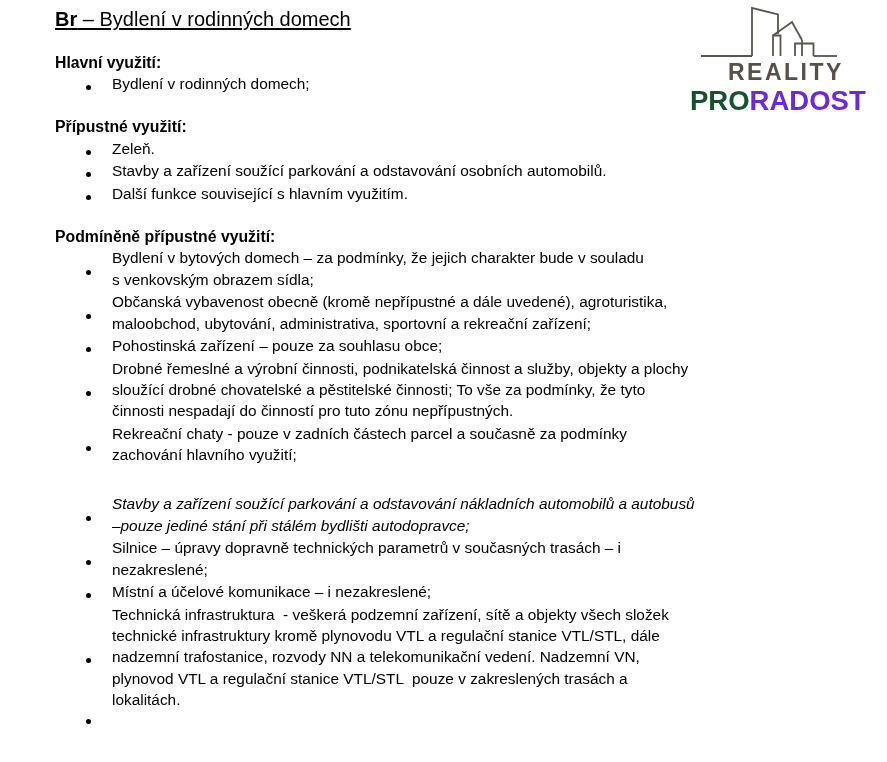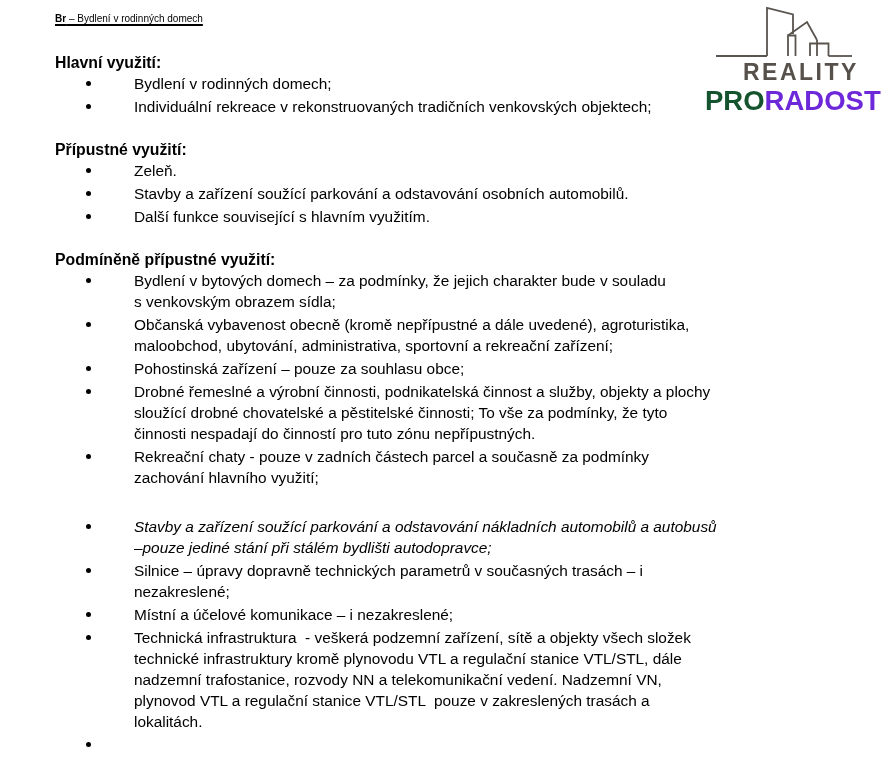--- a/index.html
+++ b/index.html
@@ -10,55 +10,55 @@
     color: #000;
     overflow: hidden;
     position: relative;
   }
   .doc {
     position: relative;
     z-index: 1;
     padding: 8px 0 0 55px;
     width: 800px;
   }
-  .title { font-size: 10px; line-height: 22px; }
+  .title { font-size: 20px; line-height: 22px; }
   .title .underline {
     text-decoration: underline;
     text-decoration-thickness: 1.5px;
     text-underline-offset: 2px;
   }
   .title .code { font-weight: bold; }
   h2 {
     font-size: 15.8px;
     font-weight: bold;
     margin: 22px 0 0 0;
     line-height: 21.2px;
   }
   ul.bullets { list-style: none; margin: 0; padding: 0; }
-  ul.bullets li { display: flex; align-items: flex-start; gap: 22px; }
+  ul.bullets li { display: flex; align-items: center; }
   ul.bullets li + li { margin-top: 1.5px; }
   ul.bullets li.gap-before { margin-top: 28px; font-style: italic; }
   .dot {
     flex: 0 0 5px;
     width: 5px; height: 5px;
     border-radius: 50%;
     background: #000;
     margin: 8px 0 0 31px;
   }
   .bullet-text {
     margin-left: 21px;
     font-size: 15.4px;
     line-height: 21.2px;
     white-space: pre-wrap;
     max-width: 752px;
   }
   
   .logo {
     position: absolute;
-    top: 4px; left: 703px;
+    top: 4px; left: 688px;
     width: 184px; height: 115px;
     z-index: 0;
   }
   .logo-icon { position: absolute; left: 12px; top: 0; }
   .logo-icon path {
     fill: none;
     stroke: #5a544e;
     stroke-width: 1.8;
     stroke-linejoin: miter;
     stroke-linecap: butt;
@@ -107,24 +107,20 @@
   <div class="title">
     <span class="underline"><span class="code">Br</span><span> – Bydlení v rodinných domech</span></span>
   </div>
 
   <section>
     <h2>Hlavní využití:</h2>
     <ul class="bullets">
       <li>
           <span class="dot"></span>
           <span class="bullet-text">Bydlení v rodinných domech;</span>
-        </li>
-      <li>
-          <span class="dot"></span>
-          <span class="bullet-text">Individuální rekreace v rekonstruovaných tradičních venkovských objektech;</span>
         </li>
     </ul>
   </section>
 
   <section>
     <h2>Přípustné využití:</h2>
     <ul class="bullets">
       <li>
           <span class="dot"></span>
           <span class="bullet-text">Zeleň.</span>

